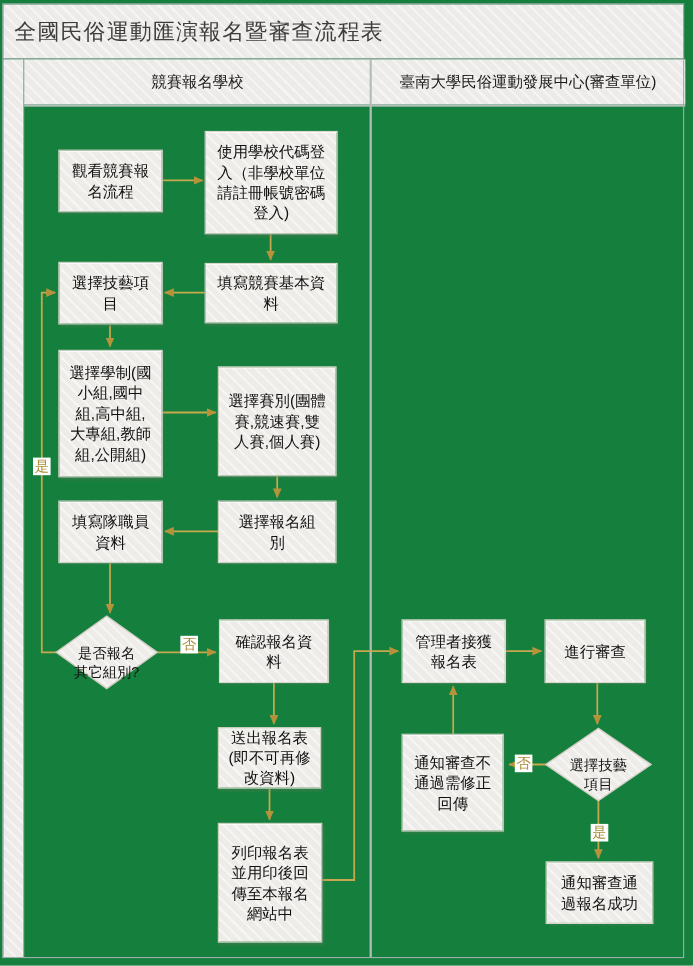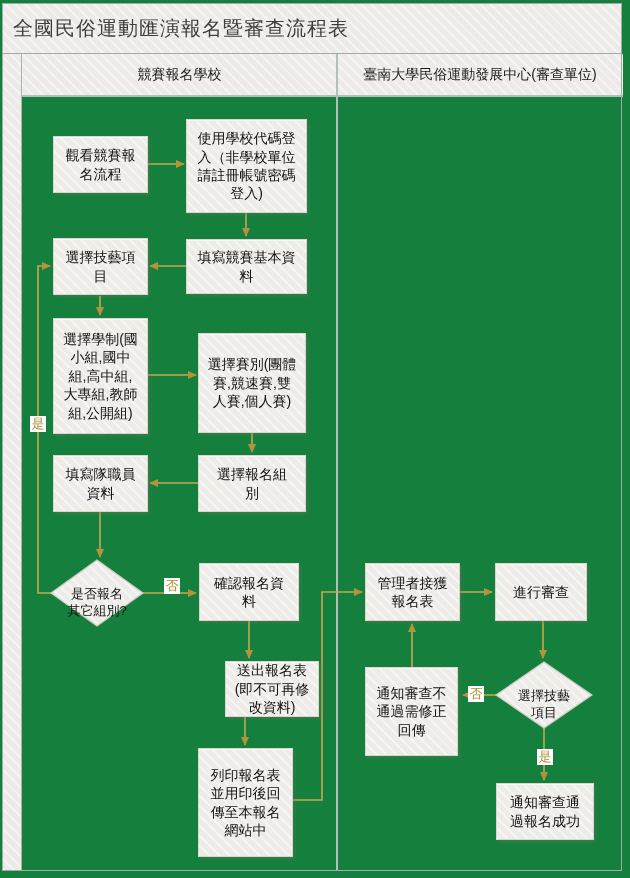--- a/index.html
+++ b/index.html
@@ -104,21 +104,21 @@
     </div>
   <div class="node" style="left:198px;top:455px;width:108px;height:57px;padding:2px 14px;">
     <span>選擇報名組別</span>
     </div>
   <div class="node" style="left:53px;top:455px;width:95px;height:57px">
     <span>填寫隊職員資料</span>
     </div>
   <div class="node" style="left:199px;top:563px;width:100px;height:58px">
     <span>確認報名資料</span>
     </div>
-  <div class="node" style="left:198px;top:661px;width:94px;height:56px;padding:2px 4px;margin-left:27px;">
+  <div class="node" style="left:198px;top:661px;width:94px;height:56px;padding:2px 4px;">
     <span>送出報名表(即不可再修改資料)</span>
     </div>
   <div class="node" style="left:198px;top:748px;width:95px;height:109px">
     <span>列印報名表並用印後回傳至本報名網站中</span>
     </div>
 
   <div class="node" style="left:365px;top:563px;width:95px;height:58px">
     <span>管理者接獲報名表</span>
     </div>
   <div class="node" style="left:495px;top:563px;width:92px;height:58px">

